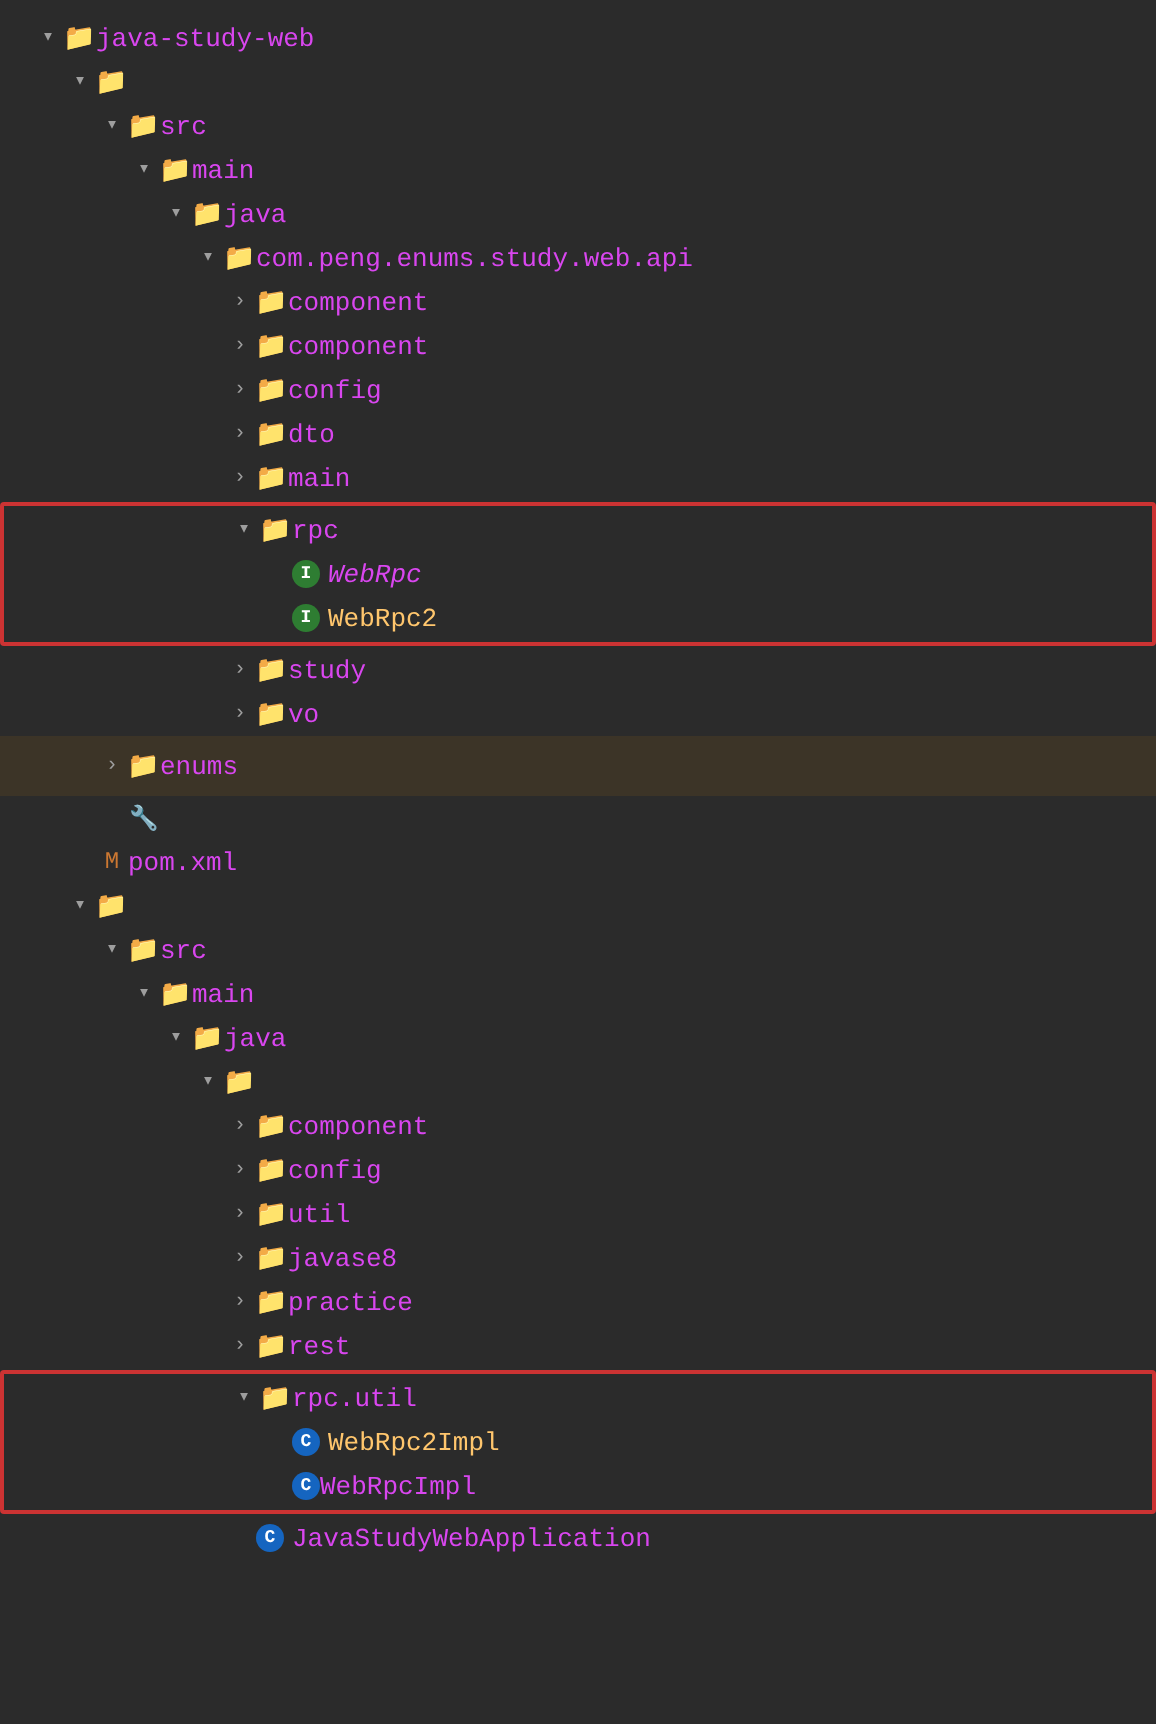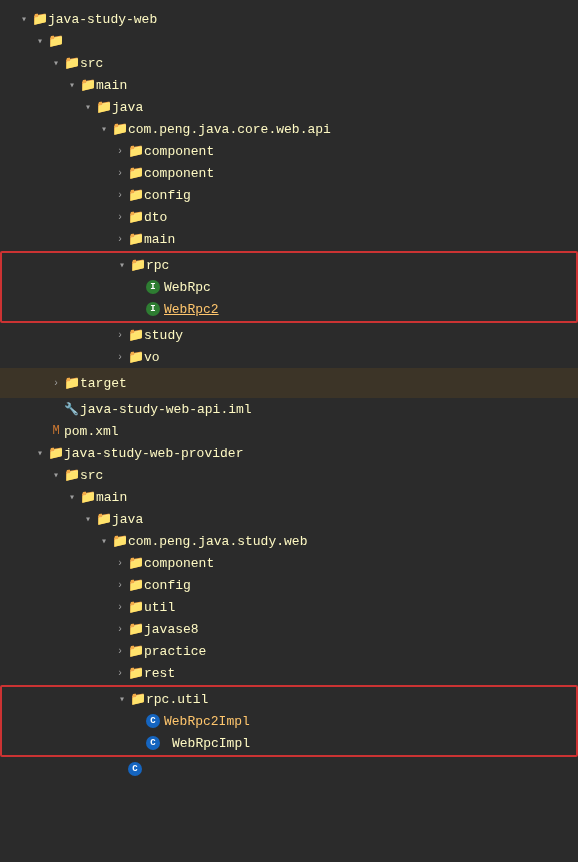--- a/index.html
+++ b/index.html
@@ -80,21 +80,21 @@
       height: 14px;
       border-radius: 50%;
       background-color: #1565c0;
       color: #fff;
       font-size: 9px;
       font-weight: bold;
       flex-shrink: 0;
     }
 
     .item-text {
-      color: #fef9c3;
+      color: #d946ef;
     }
     .item-text-interface {
       color: #ffc66d;
     }
 
     
     .target-row {
       background-color: #3c3427;
     }
   </style>
@@ -149,21 +149,21 @@
 
   <div class="tree-item">
     <span class="indent"></span>
       <span class="indent"></span>
       <span class="indent"></span>
       <span class="indent"></span>
       <span class="indent"></span>
       <span class="indent"></span>
     <span class="arrow expanded"></span>
     <span class="folder-icon folder-blue">📁</span>
-    <span class="item-text">com.peng.java.core.web.api</span>
+    <span class="item-text">com.peng.enums.study.web.api</span>
   </div>
 
   <div class="tree-item">
     <span class="indent"></span>
       <span class="indent"></span>
       <span class="indent"></span>
       <span class="indent"></span>
       <span class="indent"></span>
       <span class="indent"></span>
       <span class="indent"></span>
@@ -243,35 +243,35 @@
       <span class="indent"></span>
         <span class="indent"></span>
         <span class="indent"></span>
         <span class="indent"></span>
         <span class="indent"></span>
         <span class="indent"></span>
         <span class="indent"></span>
         <span class="indent"></span>
       <span class="arrow leaf"></span>
       <span class="badge-interface">I</span>
-      <span style="margin-left:4px;" class="item-text">WebRpc</span>
+      <span style="margin-left:4px;font-style:italic;" class="item-text">WebRpc</span>
     </div>
 
     <div class="tree-item">
       <span class="indent"></span>
         <span class="indent"></span>
         <span class="indent"></span>
         <span class="indent"></span>
         <span class="indent"></span>
         <span class="indent"></span>
         <span class="indent"></span>
         <span class="indent"></span>
       <span class="arrow leaf"></span>
       <span class="badge-interface">I</span>
-      <span style="margin-left:4px; color:#ffc66d;text-decoration:underline;" class="item-text-interface">WebRpc2</span>
+      <span style="margin-left:4px; color:#ffc66d;" class="item-text-interface">WebRpc2</span>
     </div>
   </div>
 
   <div class="tree-item">
     <span class="indent"></span>
       <span class="indent"></span>
       <span class="indent"></span>
       <span class="indent"></span>
       <span class="indent"></span>
       <span class="indent"></span>
@@ -294,47 +294,45 @@
     <span class="item-text">vo</span>
   </div>
 
   <div style="background-color: #3c3427; height: 4px;"></div>
   <div class="tree-item target-row">
     <span class="indent"></span>
       <span class="indent"></span>
       <span class="indent"></span>
     <span class="arrow collapsed"></span>
     <span class="folder-icon folder-orange" style="color:#cc7832">📁</span>
-    <span class="item-text">target</span>
+    <span class="item-text">enums</span>
   </div>
   <div style="background-color: #3c3427; height: 4px;"></div>
 
   <div class="tree-item">
     <span class="indent"></span>
       <span class="indent"></span>
       <span class="indent"></span>
     <span class="arrow leaf"></span>
     <span style="color:#cc7832; font-size:12px; width:16px; flex-shrink:0; display:inline-flex; align-items:center; justify-content:center;">🔧</span>
-    <span class="item-text">java-study-web-api.iml</span>
   </div>
 
   <div class="tree-item">
     <span class="indent"></span>
       <span class="indent"></span>
     <span class="arrow leaf"></span>
     <span style="color:#cc7832; font-size:12px; width:16px; flex-shrink:0; display:inline-flex; align-items:center; justify-content:center;">M</span>
     <span class="item-text">pom.xml</span>
   </div>
 
   <div class="tree-item">
     <span class="indent"></span>
       <span class="indent"></span>
     <span class="arrow expanded"></span>
     <span class="folder-icon folder-blue">📁</span>
-    <span class="item-text">java-study-web-provider</span>
   </div>
 
   <div class="tree-item">
     <span class="indent"></span>
       <span class="indent"></span>
       <span class="indent"></span>
     <span class="arrow expanded"></span>
     <span class="folder-icon folder-blue">📁</span>
     <span class="item-text">src</span>
   </div>
@@ -362,21 +360,20 @@
 
   <div class="tree-item">
     <span class="indent"></span>
       <span class="indent"></span>
       <span class="indent"></span>
       <span class="indent"></span>
       <span class="indent"></span>
       <span class="indent"></span>
     <span class="arrow expanded"></span>
     <span class="folder-icon folder-blue">📁</span>
-    <span class="item-text">com.peng.java.study.web</span>
   </div>
 
   <div class="tree-item">
     <span class="indent"></span>
       <span class="indent"></span>
       <span class="indent"></span>
       <span class="indent"></span>
       <span class="indent"></span>
       <span class="indent"></span>
       <span class="indent"></span>
@@ -483,29 +480,30 @@
       <span class="indent"></span>
         <span class="indent"></span>
         <span class="indent"></span>
         <span class="indent"></span>
         <span class="indent"></span>
         <span class="indent"></span>
         <span class="indent"></span>
         <span class="indent"></span>
       <span class="arrow leaf"></span>
       <span class="badge-class">C</span>
-      <span style="margin-left:12px;" class="item-text">WebRpcImpl</span>
+      <span style="margin-left:0;" class="item-text">WebRpcImpl</span>
     </div>
   </div>
 
   <div class="tree-item">
     <span class="indent"></span>
       <span class="indent"></span>
       <span class="indent"></span>
       <span class="indent"></span>
       <span class="indent"></span>
       <span class="indent"></span>
       <span class="indent"></span>
     <span class="arrow leaf"></span>
     <span class="badge-class">C</span>
+    <span style="margin-left:4px;" class="item-text">JavaStudyWebApplication</span>
   </div>
 
 </div>
 
 </body></html>

